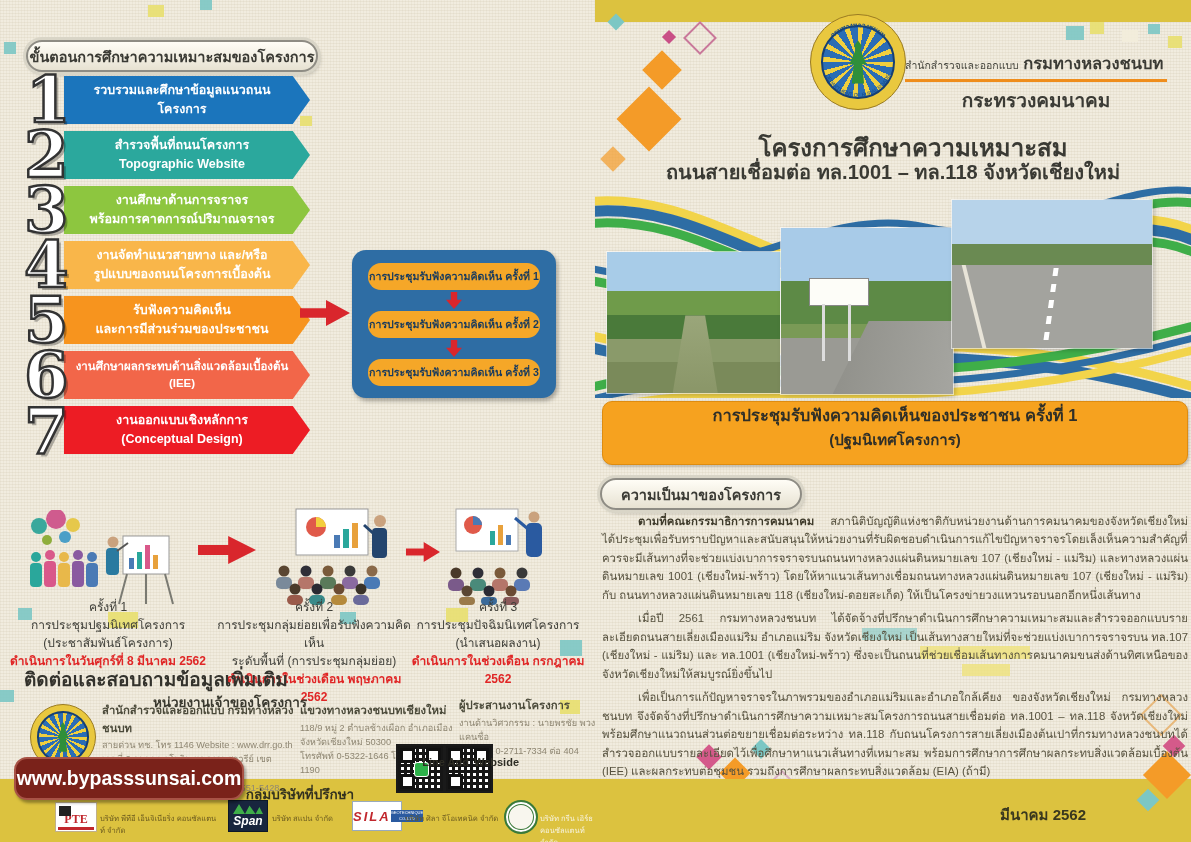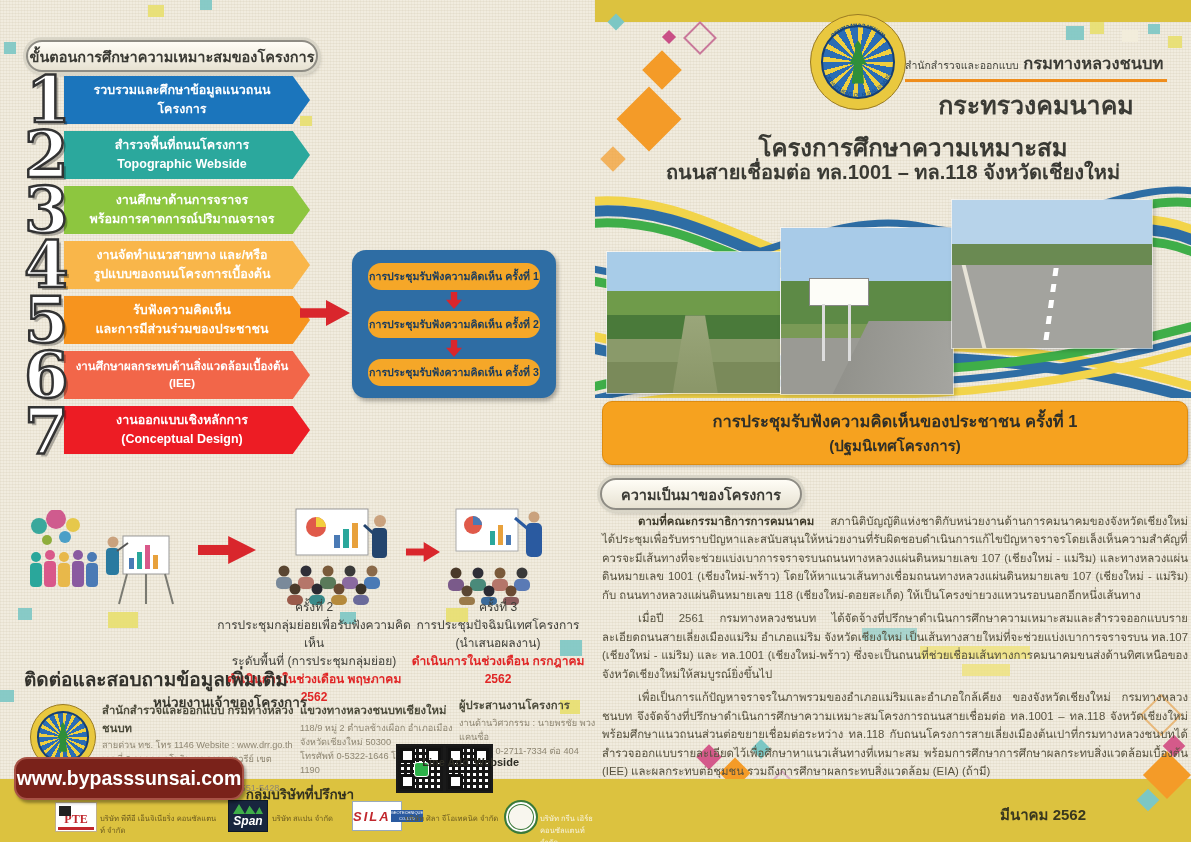--- a/index.html
+++ b/index.html
@@ -54,21 +54,21 @@
   .seal-textsvg{position:absolute;inset:0;}
   .logo{position:absolute;z-index:5;}
   .cname{position:absolute;z-index:5;font-size:7.6px;color:#6b5a1e;}
   .scene{position:absolute;z-index:4;}
   .paras{position:absolute;left:602px;top:512px;width:586px;z-index:4;font-size:11.4px;line-height:1.62;
         color:#57523f;text-align:justify;}
   .paras p{margin:0 0 5px;text-indent:36px;}
   .paras .lead{font-weight:bold;color:#3e3a2a;}
   .banner-orange{position:absolute;left:602px;top:401px;width:584px;height:62px;background:#f6a21f;
         border:1px solid #de8c10;border-radius:10px;display:flex;flex-direction:column;align-items:center;
-        justify-content:center;font-weight:bold;color:#2f2f28;z-index:4;box-shadow:1px 2px 3px rgba(0,0,0,.2);}
+        font-weight:bold;color:#2f2f28;z-index:4;box-shadow:1px 2px 3px rgba(0,0,0,.2);}
   .photo{position:absolute;z-index:3;box-shadow:0 0 0 1px rgba(255,255,255,.6),2px 2px 5px rgba(0,0,0,.25);}
 </style>
 </head>
 <body>
 
 <div class="page">
 
   <div class="sq" style="left:148px;top:5px;width:16px;height:12px;background:#e8df6e"></div>
   <div class="sq" style="left:200px;top:0;width:12px;height:10px;background:#7cc7c4"></div>
   <div class="sq" style="left:4px;top:42px;width:12px;height:12px;background:#7cc7c4"></div>
@@ -108,21 +108,21 @@
 
   <div class="pill" style="left:26px;top:40px;width:288px;height:28px;font-size:14.5px;">ขั้นตอนการศึกษาความเหมาะสมของโครงการ</div>
 
   <div class="step-num" style="left:26px;top:68px">1</div>
   <div class="banner s0" style="top:76px">
     <div>รวบรวมและศึกษาข้อมูลแนวถนนโครงการ</div>
   </div>
   <div class="step-num" style="left:24px;top:123px">2</div>
   <div class="banner s1" style="top:131px">
     <div>สำรวจพื้นที่ถนนโครงการ</div>
-    <div>Topographic Webside</div>
+    <div>Topographic Website</div>
   </div>
   <div class="step-num" style="left:24px;top:178px">3</div>
   <div class="banner s2" style="top:186px">
     <div>งานศึกษาด้านการจราจร</div>
     <div>พร้อมการคาดการณ์ปริมาณจราจร</div>
   </div>
   <div class="step-num" style="left:24px;top:233px">4</div>
   <div class="banner s3" style="top:241px">
     <div>งานจัดทำแนวสายทาง และ/หรือ</div>
     <div>รูปแบบของถนนโครงการเบื้องต้น</div>
@@ -240,20 +240,26 @@
         <rect x="72" y="74" width="16" height="12" rx="5" fill="#5a7ab5"></rect>
       <circle cx="25" cy="86" r="5.5" fill="#5a4632"></circle>
         <rect x="17" y="92" width="16" height="8" rx="4" fill="#9a7a4a"></rect>
       <circle cx="47" cy="86" r="5.5" fill="#2a2a32"></circle>
         <rect x="39" y="92" width="16" height="8" rx="4" fill="#3a6a9a"></rect>
       <circle cx="69" cy="86" r="5.5" fill="#6a4a32"></circle>
         <rect x="61" y="92" width="16" height="8" rx="4" fill="#8a5a5a"></rect>
     </g>
   </svg>
 
+  <div class="cap" style="left:8px;width:200px">
+    <div>ครั้งที่ 1</div>
+    <div>การประชุมปฐมนิเทศโครงการ</div>
+    <div>(ประชาสัมพันธ์โครงการ)</div>
+    <div class="d">ดำเนินการในวันศุกร์ที่ 8 มีนาคม 2562</div>
+  </div>
   <div class="cap" style="left:212px;width:204px">
     <div>ครั้งที่ 2</div>
     <div>การประชุมกลุ่มย่อยเพื่อรับฟังความคิดเห็น</div>
     <div>ระดับพื้นที่ (การประชุมกลุ่มย่อย)</div>
     <div class="d">ดำเนินการในช่วงเดือน พฤษภาคม 2562</div>
   </div>
   <div class="cap" style="left:408px;width:180px">
     <div>ครั้งที่ 3</div>
     <div>การประชุมปัจฉิมนิเทศโครงการ</div>
     <div>(นำเสนอผลงาน)</div>
@@ -349,21 +355,21 @@
       </text>
     </svg>
   </div>
 
   <div class="abs" style="left:905px;top:50px;width:282px;z-index:4">
     <div style="white-space:nowrap">
       <span style="font-size:10.5px;color:#4a4a42">สำนักสำรวจและออกแบบ</span>
       <span style="font-size:16.5px;font-weight:bold;color:#3b3b35">กรมทางหลวงชนบท</span>
     </div>
     <div style="width:262px;height:2.5px;background:#ef8d1c;margin-top:3px"></div>
-    <div style="width:262px;text-align:center;font-size:25px;font-weight:bold;color:#3b3b35;margin-top:3px">กระทรวงคมนาคม</div>
+    <div style="width:262px;text-align:center;font-size:19px;font-weight:bold;color:#3b3b35;margin-top:3px">กระทรวงคมนาคม</div>
   </div>
 
   <div class="abs" style="left:620px;top:128px;width:586px;text-align:center;font-size:24px;font-weight:bold;color:#3a3a34;z-index:4">โครงการศึกษาความเหมาะสม</div>
   <div class="abs" style="left:600px;top:156px;width:586px;text-align:center;font-size:20px;font-weight:bold;color:#3a3a34;z-index:4">ถนนสายเชื่อมต่อ ทล.1001 – ทล.118 จังหวัดเชียงใหม่</div>
 
   <svg class="abs" style="left:595px;top:184px;z-index:2" width="596" height="214" viewBox="0 0 596 214">
     <g fill="none" stroke-linecap="round">
       <path d="M-10,18 C110,5 190,100 300,88 S 520,5 606,50" stroke="#f2d44a" stroke-width="9"></path>
       <path d="M-10,28 C110,15 190,110 300,98 S 520,15 606,60" stroke="#2e6da4" stroke-width="11"></path>
       <path d="M-10,40 C110,27 190,122 300,110 S 520,27 606,72" stroke="#3fae49" stroke-width="9"></path>

